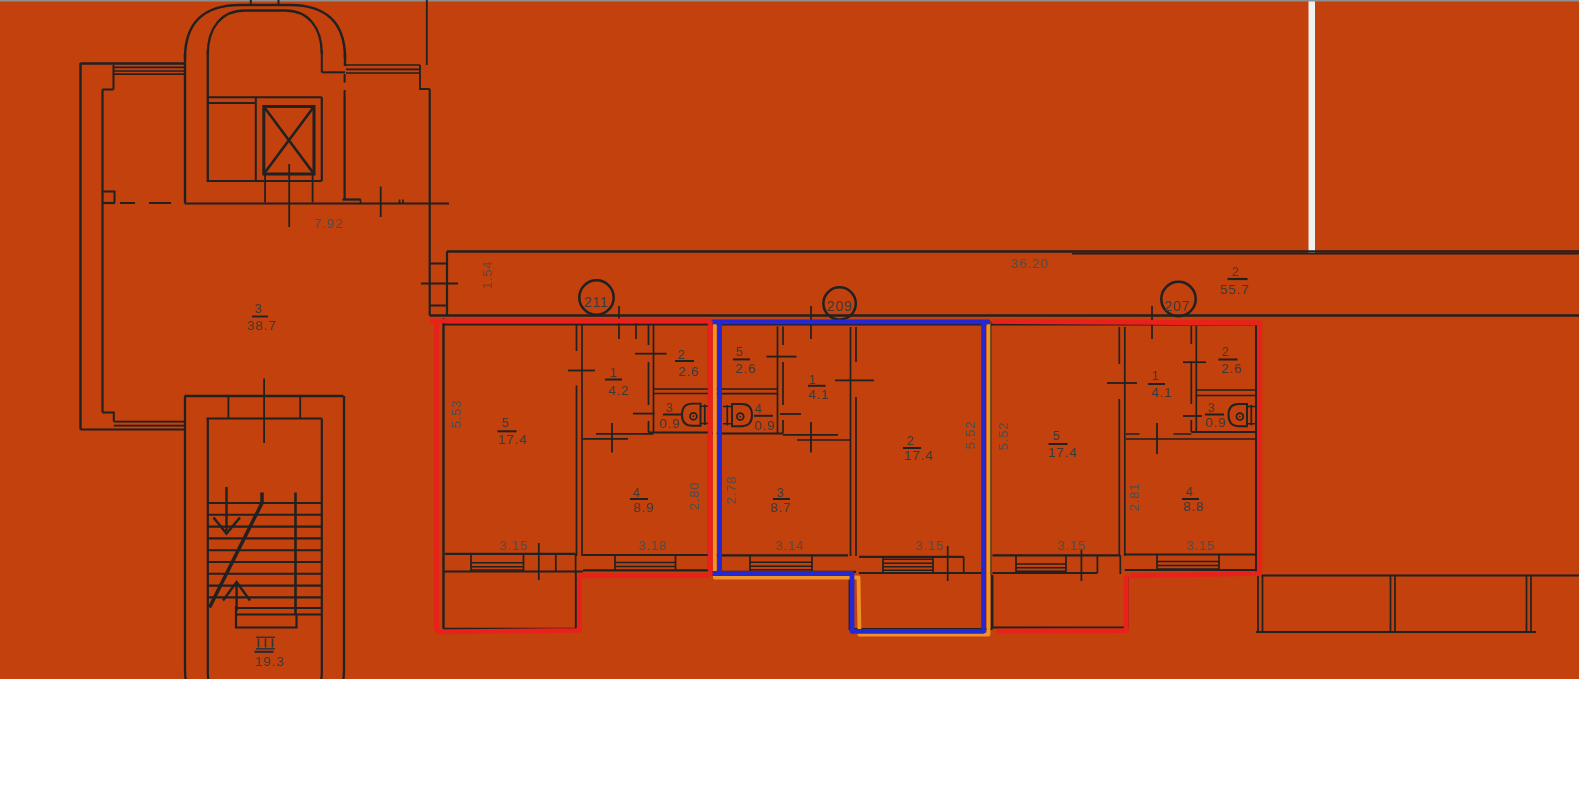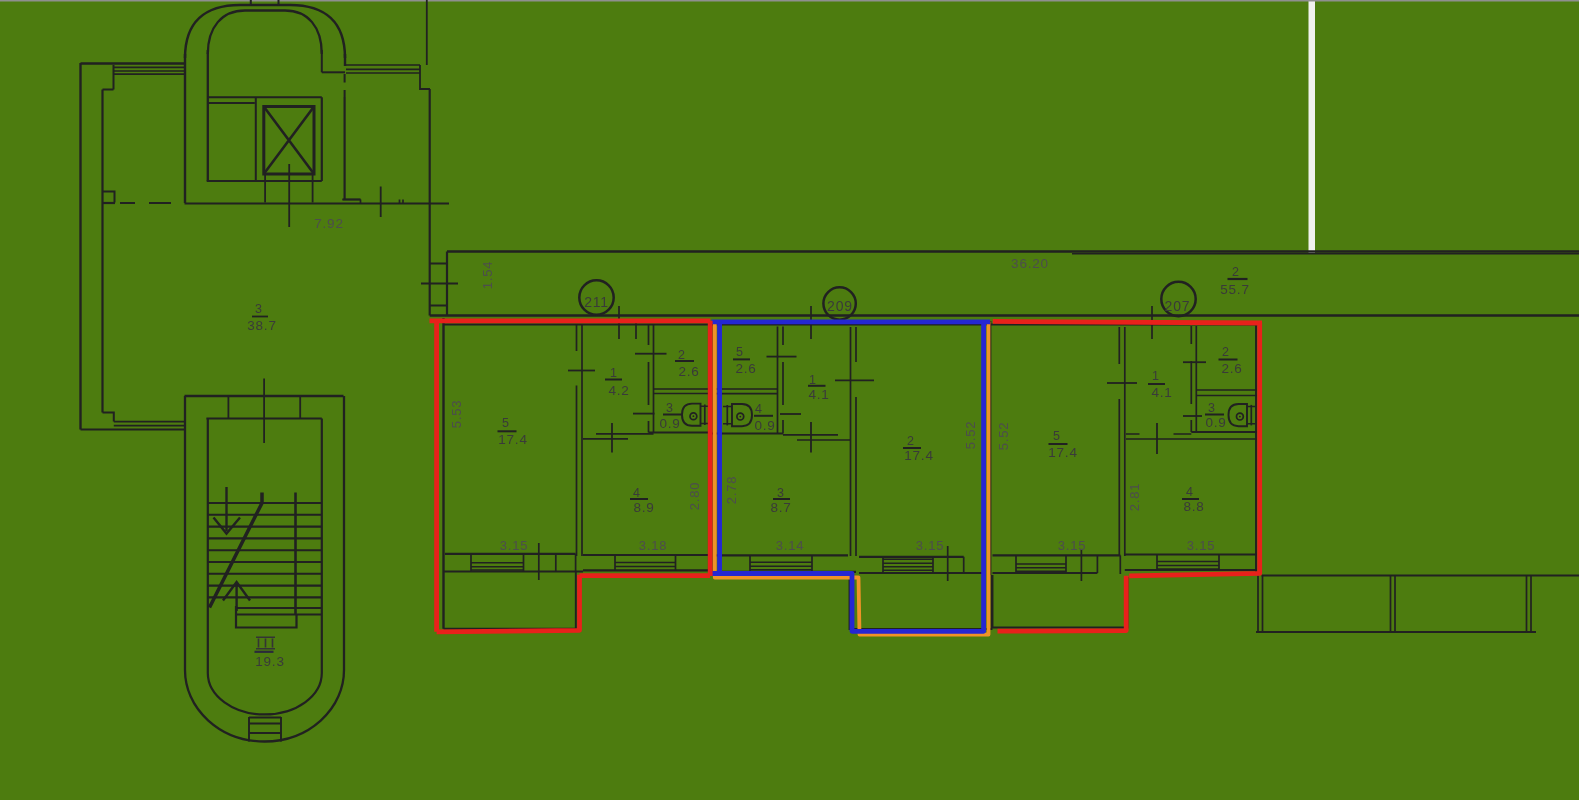--- a/index.html
+++ b/index.html
@@ -1,16 +1,16 @@
 <!DOCTYPE html>
 <html><head>
 <meta charset="utf-8">
 <style>
   html,body{margin:0;padding:0;background:#ffffff;}
-  .wrap{width:1579px;height:800px;position:relative;overflow:hidden;background:#4d7c0f;}
+  .wrap{width:1579px;height:679px;position:relative;overflow:hidden;background:#c2410c;}
   svg{display:block;}
   text{font-family:"Liberation Sans", sans-serif;letter-spacing:0.8px;}
 </style>
 </head>
 <body>
 <div class="wrap">
 <svg width="1579" height="800" viewBox="0 0 1579 800" fill="none">
 <g stroke="#212121" stroke-width="2" fill="none">
 
 <rect x="1308.5" y="1" width="6.5" height="252" fill="#f1f1ef" stroke="none"></rect>

